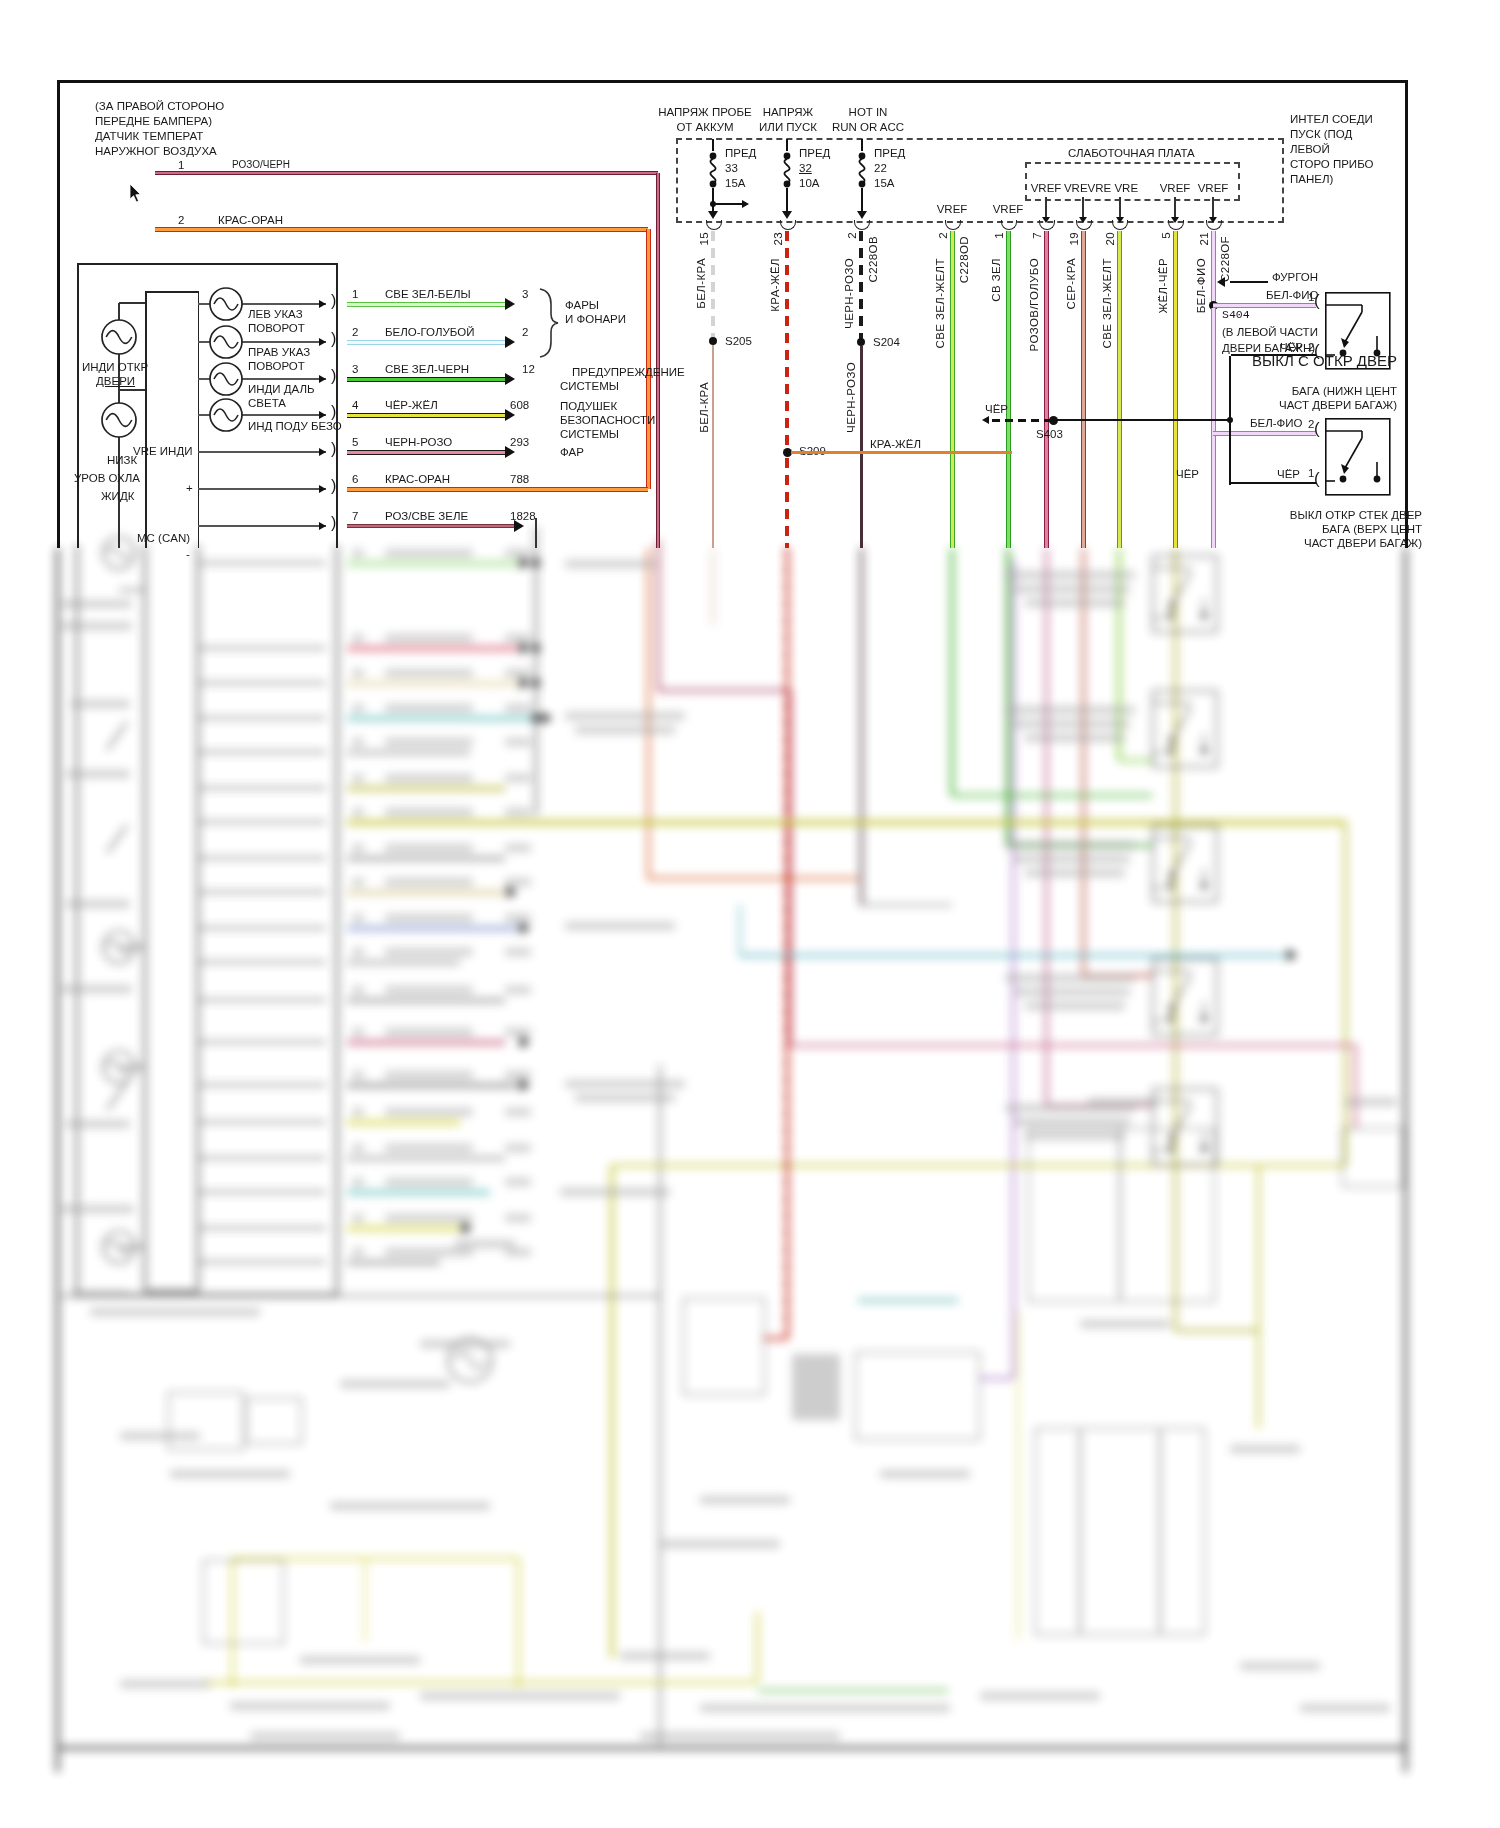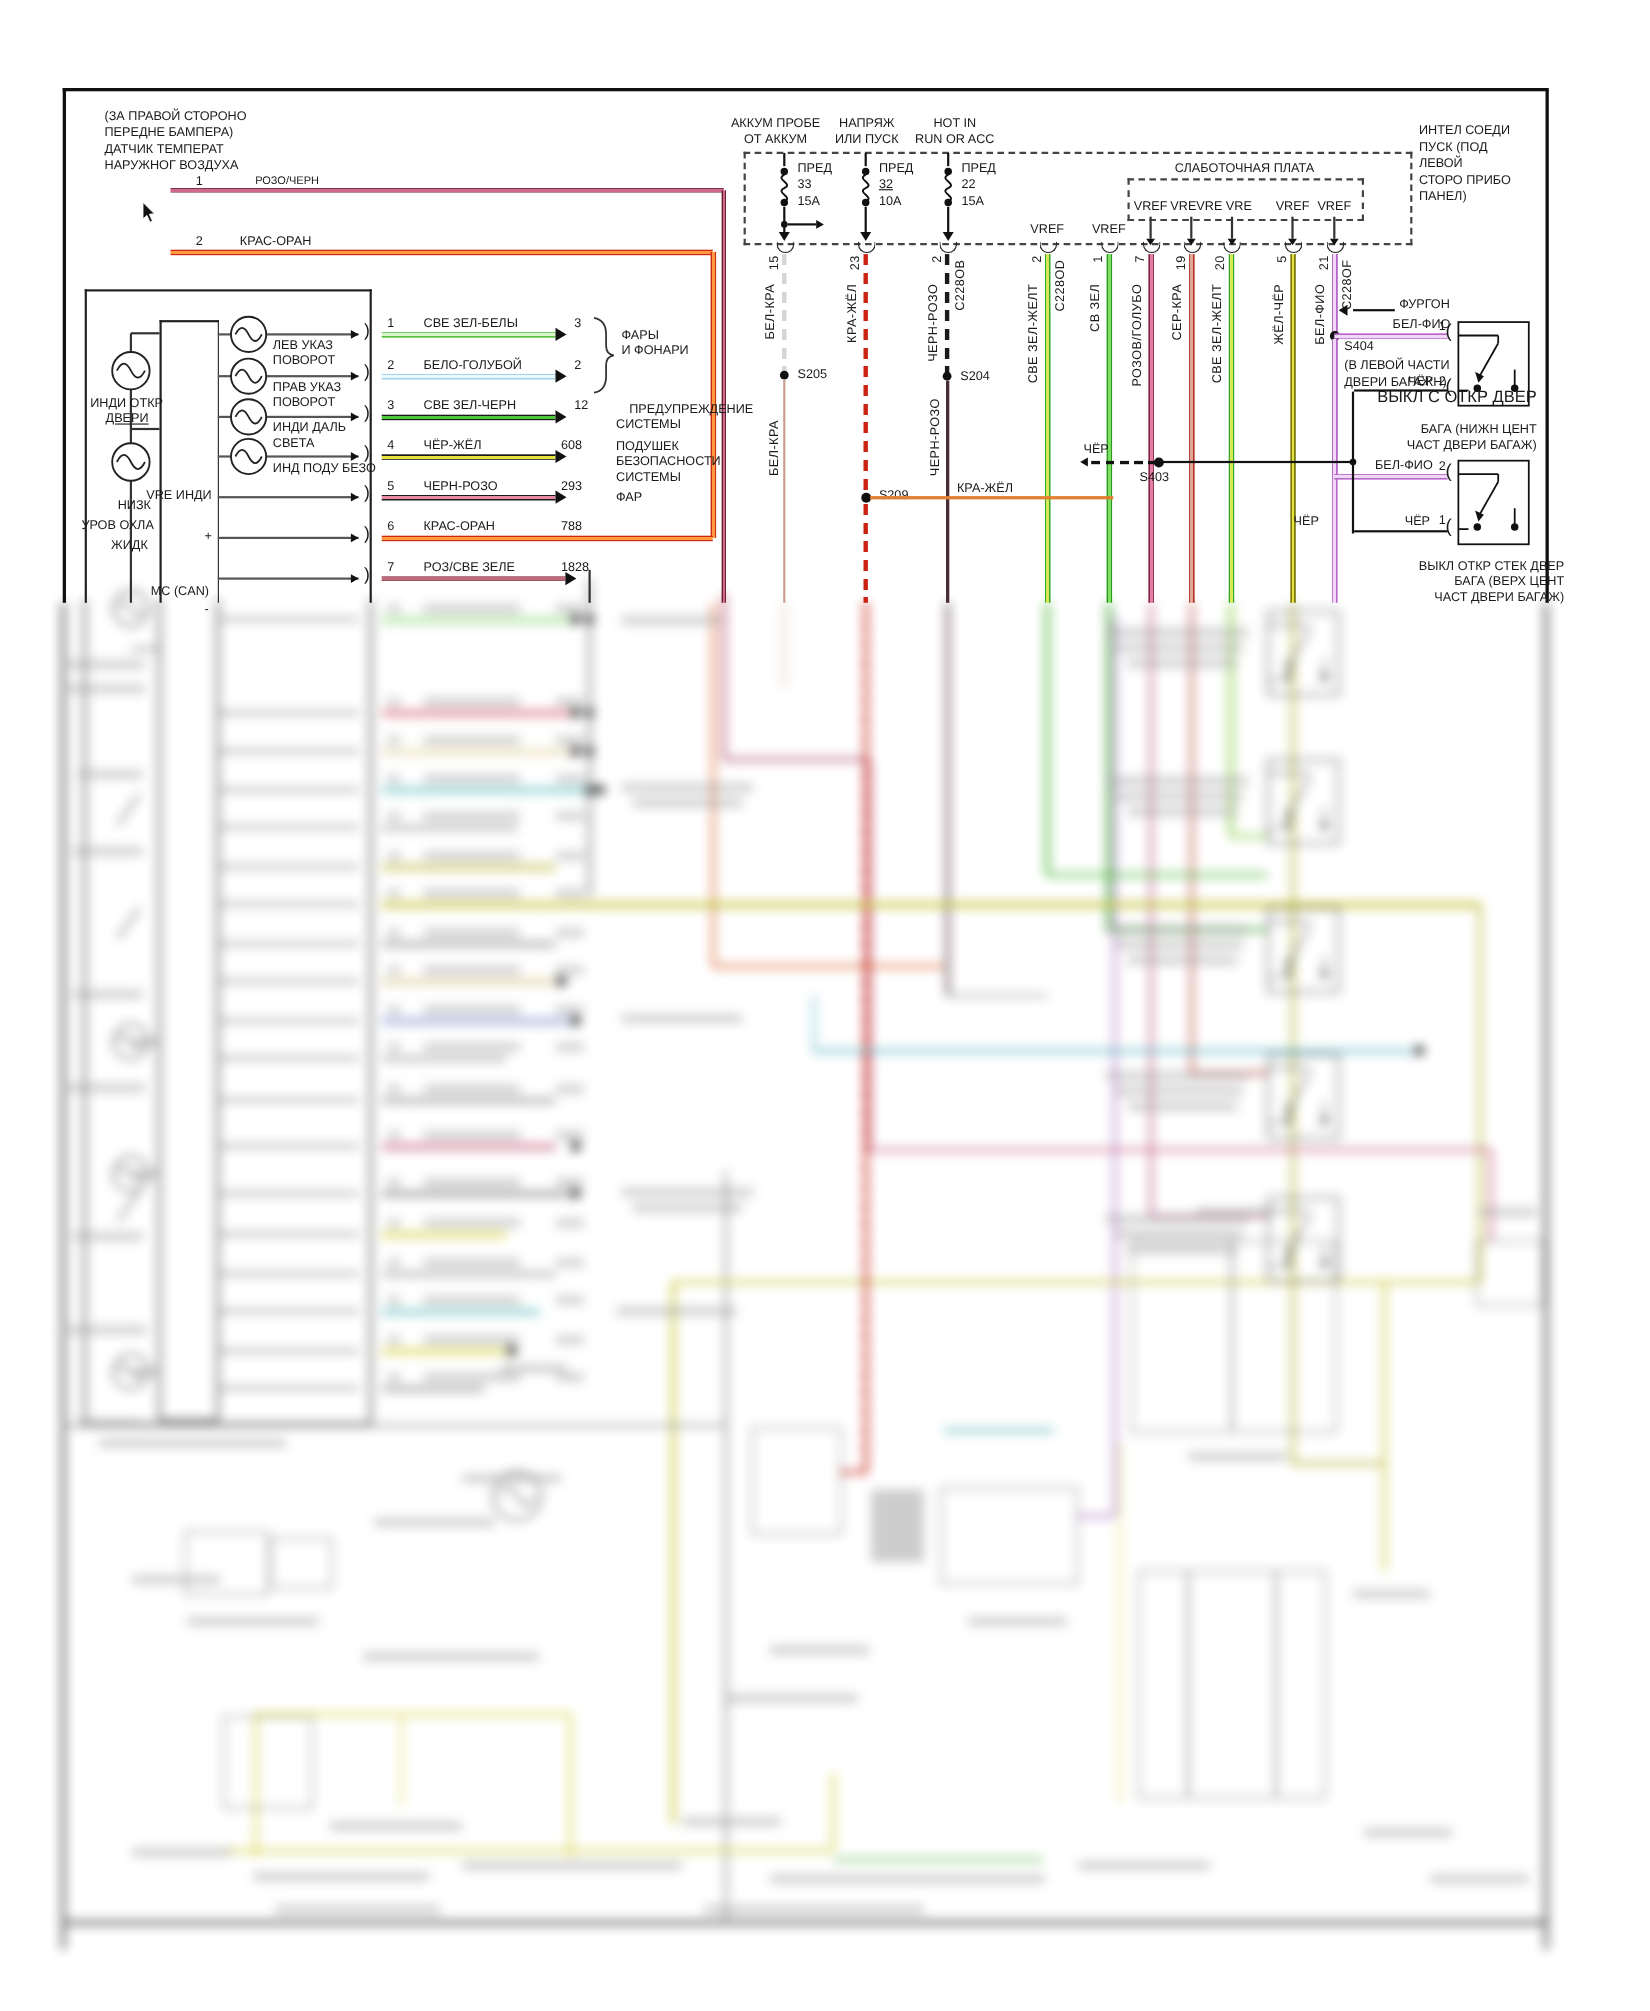--- a/index.html
+++ b/index.html
@@ -475,21 +475,21 @@
     </svg>
     <div style="position: absolute; left: 82px; top: 360px; font-size: 11.5px; line-height: 14px; white-space: nowrap;">ИНДИ ОТКР</div>
     <div style="position: absolute; left: 96px; top: 374px; font-size: 11.5px; line-height: 14px; white-space: nowrap; text-decoration: underline;">ДВЕРИ</div>
     <div style="position: absolute; left: 107px; top: 453px; font-size: 11.5px; line-height: 14px; white-space: nowrap;">НИЗК</div>
     <div style="position: absolute; left: 74px; top: 471px; font-size: 11.5px; line-height: 14px; white-space: nowrap;">УРОВ ОХЛА</div>
     <div style="position: absolute; left: 101px; top: 489px; font-size: 11.5px; line-height: 14px; white-space: nowrap;">ЖИДК</div>
     <div style="position: absolute; left: 133px; top: 444px; font-size: 11.5px; line-height: 14px; white-space: nowrap;">VRE ИНДИ</div>
     <div style="position: absolute; left: 186px; top: 481px; font-size: 11.5px; line-height: 14px; white-space: nowrap;">+</div>
     <div style="position: absolute; left: 137px; top: 531px; font-size: 11.5px; line-height: 14px; white-space: nowrap;">МС (CAN)</div>
     <div style="position: absolute; left: 186px; top: 547px; font-size: 11.5px; line-height: 14px; white-space: nowrap;">-</div>
-    <div style="position: absolute; left: 705px; top: 105px; font-size: 11.5px; line-height: 14px; white-space: nowrap; transform: translateX(-50%);">АККУМ ПРОБЕ</div>
+    <div style="position: absolute; left: 705px; top: 105px; font-size: 11.5px; line-height: 14px; white-space: nowrap; transform: translateX(-50%);">НАПРЯЖ ПРОБЕ</div>
     <div style="position: absolute; left: 705px; top: 120px; font-size: 11.5px; line-height: 14px; white-space: nowrap; transform: translateX(-50%);">ОТ АККУМ</div>
     <div style="position: absolute; left: 788px; top: 105px; font-size: 11.5px; line-height: 14px; white-space: nowrap; transform: translateX(-50%);">НАПРЯЖ</div>
     <div style="position: absolute; left: 788px; top: 120px; font-size: 11.5px; line-height: 14px; white-space: nowrap; transform: translateX(-50%);">ИЛИ ПУСК</div>
     <div style="position: absolute; left: 868px; top: 105px; font-size: 11.5px; line-height: 14px; white-space: nowrap; transform: translateX(-50%);">HOT IN</div>
     <div style="position: absolute; left: 868px; top: 120px; font-size: 11.5px; line-height: 14px; white-space: nowrap; transform: translateX(-50%);">RUN OR ACC</div>
     <div style="position: absolute; left: 712.1px; top: 139px; width: 1.8px; height: 12px; background: rgb(17, 17, 17);"></div>
     <svg width="26" height="40" style="position: absolute; left: 700px; top: 150px;">
       <circle cx="13" cy="6" r="3.4" fill="#111"></circle>
       <circle cx="13" cy="34" r="3.4" fill="#111"></circle>
       <path d="M13,9 C4,13 22,17 13,21 C4,25 22,29 13,33" fill="none" stroke="#111" stroke-width="1.7"></path>
@@ -595,21 +595,21 @@
     <div style="position: absolute; left: 799px; top: 444px; font-size: 11.5px; line-height: 14px; white-space: nowrap;">S209</div>
     <div style="position: absolute; left: 791px; top: 450.5px; width: 221px; height: 3px; background: rgb(224, 128, 48);"></div>
     <div style="position: absolute; left: 870px; top: 437px; font-size: 11.5px; line-height: 14px; white-space: nowrap;">КРА-ЖЁЛ</div>
     <div style="position: absolute; left: 785px; top: 458px; width: 4px; height: 90px; background: repeating-linear-gradient(rgb(204, 34, 17) 0px, rgb(204, 34, 17) 10px, rgba(255, 255, 255, 0) 10px, rgba(255, 255, 255, 0) 17px);"></div>
     <div style="position: absolute; left: 1272px; top: 270px; font-size: 11.5px; line-height: 14px; white-space: nowrap;">ФУРГОН</div>
     <div style="position: absolute; left: 1230px; top: 281.1px; width: 38px; height: 1.8px; background: rgb(17, 17, 17);"></div>
     <div style="position: absolute; left: 1217px; top: 277px; width: 0px; height: 0px; border-top: 5px solid transparent; border-bottom: 5px solid transparent; border-right: 8.5px solid rgb(17, 17, 17);"></div>
     <div style="position: absolute; left: 1266px; top: 288px; font-size: 11.5px; line-height: 14px; white-space: nowrap;">БЕЛ-ФИО</div>
     <div style="position: absolute; left: 1210.5px; top: 231px; width: 5px; height: 74px; background: linear-gradient(90deg, rgb(184, 104, 200) 0px, rgb(184, 104, 200) 25%, rgb(242, 216, 248) 25%, rgb(242, 216, 248) 75%, rgb(184, 104, 200) 75%, rgb(184, 104, 200) 100%);"></div>
     <div style="position: absolute; left: 1208.5px; top: 300.5px; width: 9px; height: 9px; background: rgb(17, 17, 17); border-radius: 50%;"></div>
-    <div style="position: absolute; left: 1222px; top: 308px; font-size: 11.5px; line-height: 14px; white-space: nowrap;">S404</div>
+    <div style="position: absolute; left: 1222px; top: 308px; font-size: 11.5px; line-height: 14px; white-space: nowrap; font-family: Liberation Mono, monospace;">S404</div>
     <div style="position: absolute; left: 1222px; top: 325px; font-size: 11.5px; line-height: 14px; white-space: nowrap;">(В ЛЕВОЙ ЧАСТИ</div>
     <div style="position: absolute; left: 1222px; top: 341px; font-size: 11.5px; line-height: 14px; white-space: nowrap; text-align: center;">ДВЕРИ БАГАЖН)</div>
     <div style="position: absolute; left: 1213px; top: 302.5px; width: 103px; height: 5px; background: linear-gradient(rgb(184, 104, 200) 0px, rgb(184, 104, 200) 22%, rgb(242, 216, 248) 22%, rgb(242, 216, 248) 78%, rgb(184, 104, 200) 78%, rgb(184, 104, 200) 100%);"></div>
     <div style="position: absolute; left: 1308px; top: 290px; font-size: 11.5px; line-height: 14px; white-space: nowrap;">1</div>
     <div style="position: absolute; left: 1314px; top: 294px; font-size: 17px; line-height: 14px; white-space: nowrap;">(</div>
     <div style="position: absolute; left: 1280px; top: 340px; font-size: 11.5px; line-height: 14px; white-space: nowrap;">ЧЁР</div>
     <div style="position: absolute; left: 1308px; top: 340px; font-size: 11.5px; line-height: 14px; white-space: nowrap;">2</div>
     <div style="position: absolute; left: 1314px; top: 344px; font-size: 17px; line-height: 14px; white-space: nowrap;">(</div>
     <div style="position: absolute; left: 1231px; top: 353.75px; width: 85px; height: 2.5px; background: rgb(17, 17, 17);"></div>
     <svg width="66" height="78" style="position: absolute; left: 1325px; top: 292px;">

